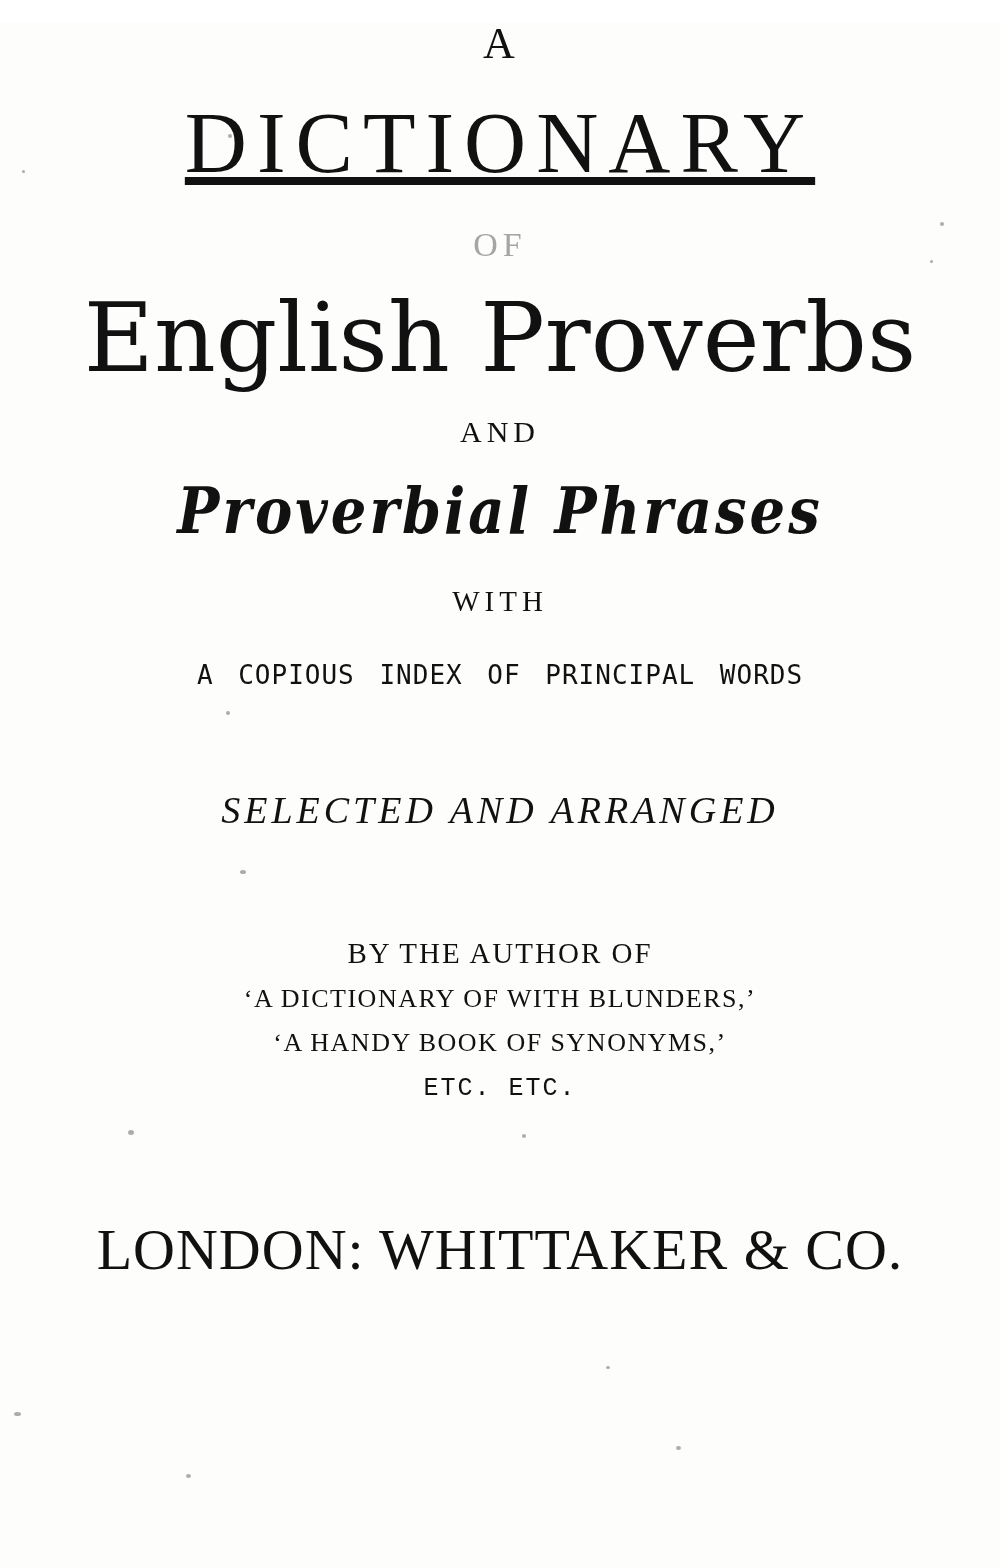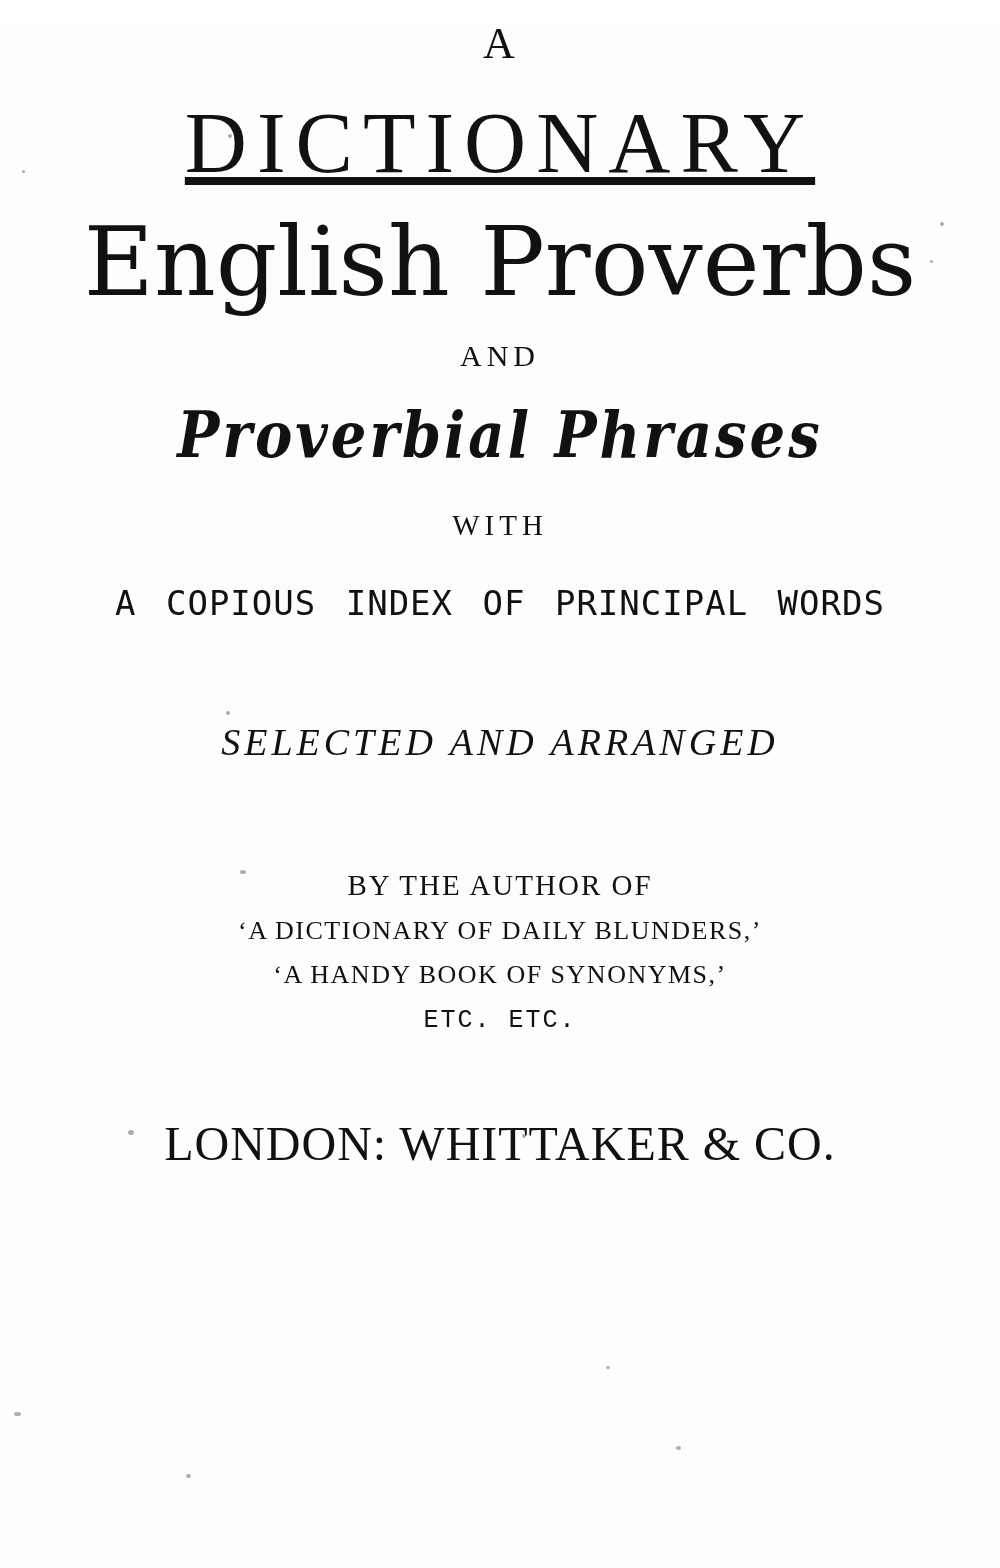--- a/index.html
+++ b/index.html
@@ -97,21 +97,21 @@
   .line-with {
     font-family: "Liberation Serif", serif;
     font-size: 29px;
     letter-spacing: 5px;
     margin-top: 48px;
     line-height: 1;
   }
 
   .line-index {
     font-family: "DejaVu Sans Mono", monospace;
-    font-size: 34px;
+    font-size: 26px;
     letter-spacing: 1px;
     margin-top: 46px;
     line-height: 1;
     word-spacing: 8px;
   }
 
   .line-selected {
     font-family: "Liberation Serif", serif;
     font-style: italic;
     font-size: 38px;
@@ -140,23 +140,23 @@
   .byline-etc {
     font-family: Liberation Mono, monospace;
     font-size: 25px;
     letter-spacing: 2px;
     margin-top: 20px;
     line-height: 1;
   }
 
   .publisher {
     font-family: "Liberation Serif", serif;
-    font-size: 48px;
+    font-size: 58px;
     letter-spacing: 1px;
-    margin-top: 87px;
+    margin-top: 120px;
     line-height: 1;
   }
 </style>
 </head>
 <body>
 
 <div class="page">
 
   <div class="speck" style="left:228px;top:112px;width:4px;height:4px;"></div>
   <div class="speck" style="left:22px;top:148px;width:3px;height:3px;"></div>
@@ -170,36 +170,37 @@
   <div class="speck" style="left:186px;top:1452px;width:5px;height:4px;"></div>
   <div class="speck" style="left:606px;top:1344px;width:4px;height:3px;"></div>
   <div class="speck" style="left:676px;top:1424px;width:5px;height:4px;"></div>
 
   <div class="content">
 
     <div class="line-a">A</div>
 
     <div class="line-dictionary">DICTIONARY</div>
 
+    <div class="line-of">OF</div>
 
     <div class="line-english">English Proverbs</div>
 
     <div class="line-and">AND</div>
 
     <div class="line-gothic">Proverbial Phrases</div>
 
     <div class="line-with">WITH</div>
 
     <div class="line-index">A COPIOUS INDEX OF PRINCIPAL WORDS</div>
 
     <div class="line-selected">SELECTED AND ARRANGED</div>
 
     <div class="byline-block">
       <div class="byline">BY THE AUTHOR OF</div>
-      <div class="byline-work">‘A DICTIONARY OF DAILY BLUNDERS,’</div>
+      <div class="byline-work">‘A DICTIONARY OF WITH BLUNDERS,’</div>
       <div class="byline-work">‘A HANDY BOOK OF SYNONYMS,’</div>
       <div class="byline-etc">ETC. ETC.</div>
     </div>
 
     <div class="publisher">LONDON: WHITTAKER &amp; CO.</div>
 
   </div>
 </div>
 
 </body></html>

